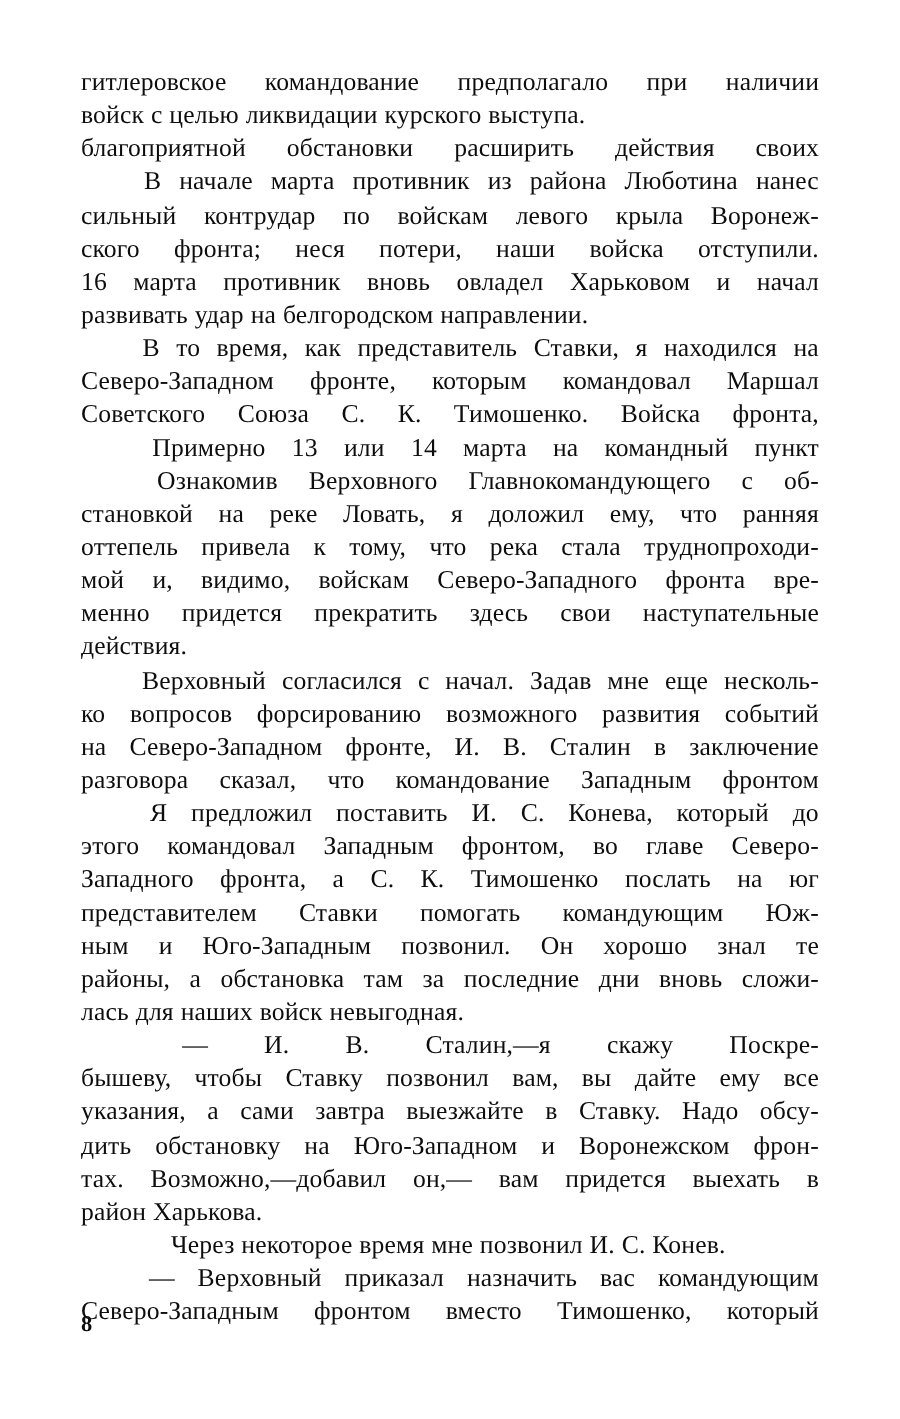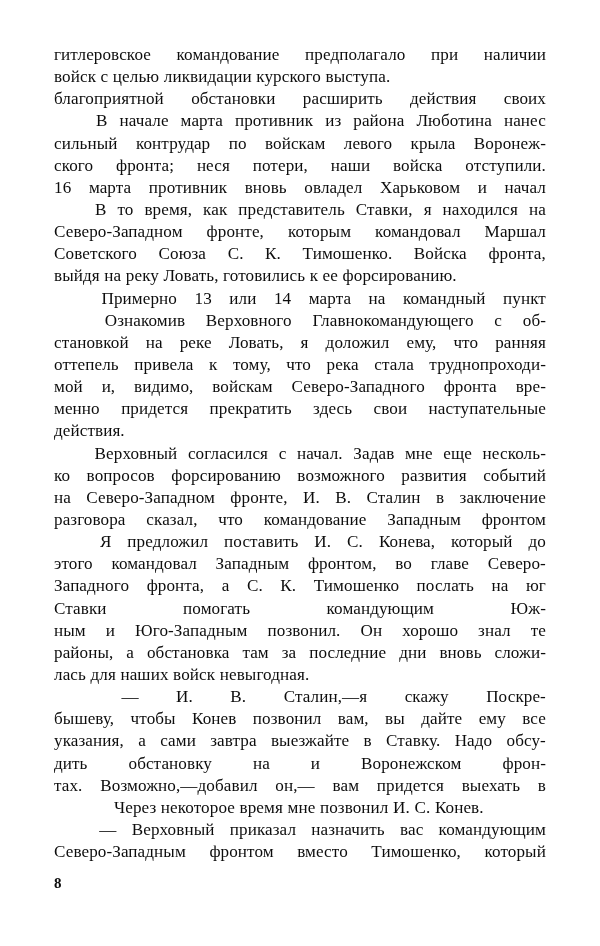--- a/index.html
+++ b/index.html
@@ -82,26 +82,26 @@
       <div class="para">
         <div class="line"><span>гитлеровское</span><span>командование</span><span>предполагало</span><span>при</span><span>наличии</span></div>
         <div class="line flush">войск с целью ликвидации курского выступа.</div>
         <div class="line"><span>благоприятной</span><span>обстановки</span><span>расширить</span><span>действия</span><span>своих</span></div>
       </div>
       <div class="para">
         <div class="line"><span style="width: 30px;"></span><span>В</span><span>начале</span><span>марта</span><span>противник</span><span>из</span><span>района</span><span>Люботина</span><span>нанес</span></div>
         <div class="line"><span>сильный</span><span>контрудар</span><span>по</span><span>войскам</span><span>левого</span><span>крыла</span><span>Воронеж-</span></div>
         <div class="line"><span>ского</span><span>фронта;</span><span>неся</span><span>потери,</span><span>наши</span><span>войска</span><span>отступили.</span></div>
         <div class="line"><span>16</span><span>марта</span><span>противник</span><span>вновь</span><span>овладел</span><span>Харьковом</span><span>и</span><span>начал</span></div>
+        <div class="line flush">развивать удар на белгородском направлении.</div>
       </div>
       <div class="para">
         <div class="line"><span style="width: 30px;"></span><span>В</span><span>то</span><span>время,</span><span>как</span><span>представитель</span><span>Ставки,</span><span>я</span><span>находился</span><span>на</span></div>
         <div class="line"><span>Северо-Западном</span><span>фронте,</span><span>которым</span><span>командовал</span><span>Маршал</span></div>
         <div class="line"><span>Советского</span><span>Союза</span><span>С.</span><span>К.</span><span>Тимошенко.</span><span>Войска</span><span>фронта,</span></div>
-        <div class="line flush">выйдя на реку Ловать, готовились к ее форсированию.</div>
       </div>
       <div class="para">
         <div class="line"><span style="width: 30px;"></span><span>Примерно</span><span>13</span><span>или</span><span>14</span><span>марта</span><span>на</span><span>командный</span><span>пункт</span></div>
       </div>
       <div class="para">
         <div class="line"><span style="width: 30px;"></span><span>Ознакомив</span><span>Верховного</span><span>Главнокомандующего</span><span>с</span><span>об-</span></div>
         <div class="line"><span>становкой</span><span>на</span><span>реке</span><span>Ловать,</span><span>я</span><span>доложил</span><span>ему,</span><span>что</span><span>ранняя</span></div>
         <div class="line"><span>оттепель</span><span>привела</span><span>к</span><span>тому,</span><span>что</span><span>река</span><span>стала</span><span>труднопроходи-</span></div>
         <div class="line"><span>мой</span><span>и,</span><span>видимо,</span><span>войскам</span><span>Северо-Западного</span><span>фронта</span><span>вре-</span></div>
         <div class="line"><span>менно</span><span>придется</span><span>прекратить</span><span>здесь</span><span>свои</span><span>наступательные</span></div>
@@ -110,31 +110,32 @@
       <div class="para">
         <div class="line"><span style="width: 30px;"></span><span>Верховный</span><span>согласился</span><span>с</span><span>начал.</span><span>Задав</span><span>мне</span><span>еще</span><span>несколь-</span></div>
         <div class="line"><span>ко</span><span>вопросов</span><span>форсированию</span><span>возможного</span><span>развития</span><span>событий</span></div>
         <div class="line"><span>на</span><span>Северо-Западном</span><span>фронте,</span><span>И.</span><span>В.</span><span>Сталин</span><span>в</span><span>заключение</span></div>
         <div class="line"><span>разговора</span><span>сказал,</span><span>что</span><span>командование</span><span>Западным</span><span>фронтом</span></div>
       </div>
       <div class="para">
         <div class="line"><span style="width: 30px;"></span><span>Я</span><span>предложил</span><span>поставить</span><span>И.</span><span>С.</span><span>Конева,</span><span>который</span><span>до</span></div>
         <div class="line"><span>этого</span><span>командовал</span><span>Западным</span><span>фронтом,</span><span>во</span><span>главе</span><span>Северо-</span></div>
         <div class="line"><span>Западного</span><span>фронта,</span><span>а</span><span>С.</span><span>К.</span><span>Тимошенко</span><span>послать</span><span>на</span><span>юг</span></div>
-        <div class="line"><span>Ставки</span><span>помогать</span><span>командующим</span><span>Юж-</span></div>
+        <div class="line"><span>представителем</span><span>Ставки</span><span>помогать</span><span>командующим</span><span>Юж-</span></div>
         <div class="line"><span>ным</span><span>и</span><span>Юго-Западным</span><span>позвонил.</span><span>Он</span><span>хорошо</span><span>знал</span><span>те</span></div>
         <div class="line"><span>районы,</span><span>а</span><span>обстановка</span><span>там</span><span>за</span><span>последние</span><span>дни</span><span>вновь</span><span>сложи-</span></div>
         <div class="line flush">лась для наших войск невыгодная.</div>
       </div>
       <div class="para">
         <div class="line"><span style="width: 30px;"></span><span>—</span><span>И.</span><span>В.</span><span>Сталин,—я</span><span>скажу</span><span>Поскре-</span></div>
-        <div class="line"><span>бышеву,</span><span>чтобы</span><span>Конев</span><span>позвонил</span><span>вам,</span><span>вы</span><span>дайте</span><span>ему</span><span>все</span></div>
+        <div class="line"><span>бышеву,</span><span>чтобы</span><span>Ставку</span><span>позвонил</span><span>вам,</span><span>вы</span><span>дайте</span><span>ему</span><span>все</span></div>
         <div class="line"><span>указания,</span><span>а</span><span>сами</span><span>завтра</span><span>выезжайте</span><span>в</span><span>Ставку.</span><span>Надо</span><span>обсу-</span></div>
-        <div class="line"><span>дить</span><span>обстановку</span><span>на</span><span>и</span><span>Воронежском</span><span>фрон-</span></div>
+        <div class="line"><span>дить</span><span>обстановку</span><span>на</span><span>Юго-Западном</span><span>и</span><span>Воронежском</span><span>фрон-</span></div>
         <div class="line"><span>тах.</span><span>Возможно,—добавил</span><span>он,—</span><span>вам</span><span>придется</span><span>выехать</span><span>в</span></div>
+        <div class="line flush">район Харькова.</div>
       </div>
       <div class="para">
         <div class="line flush indent">Через некоторое время мне позвонил И. С. Конев.</div>
       </div>
       <div class="para">
         <div class="line"><span style="width: 30px;"></span><span>—</span><span>Верховный</span><span>приказал</span><span>назначить</span><span>вас</span><span>командующим</span></div>
         <div class="line"><span>Северо-Западным</span><span>фронтом</span><span>вместо</span><span>Тимошенко,</span><span>который</span></div>
       </div>
     </div>
 

